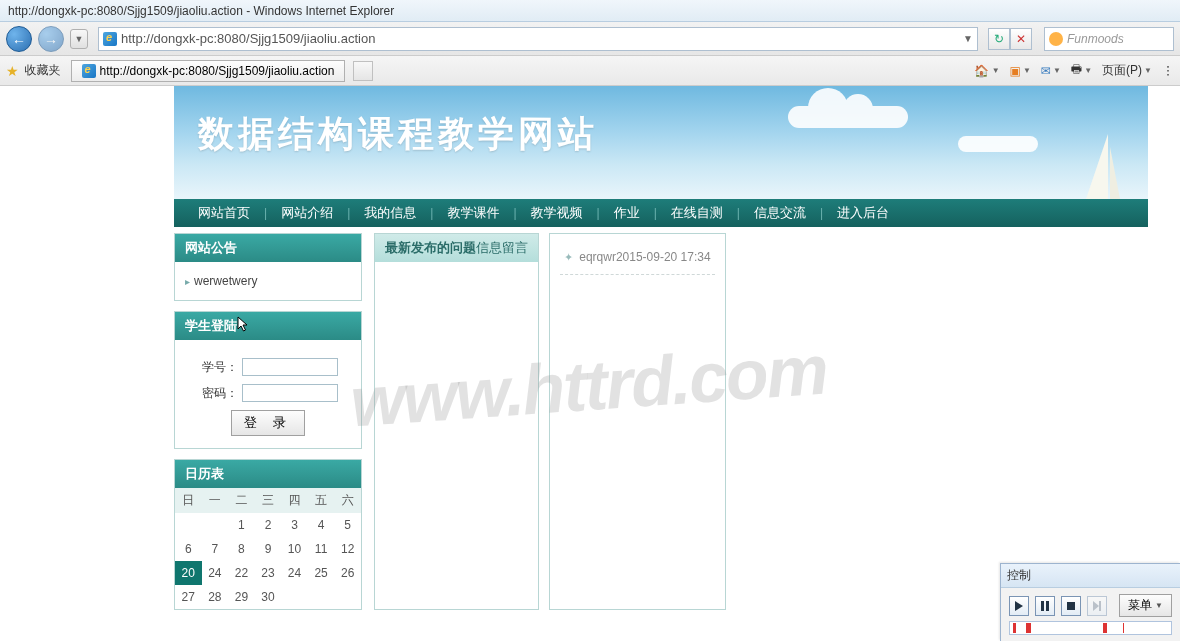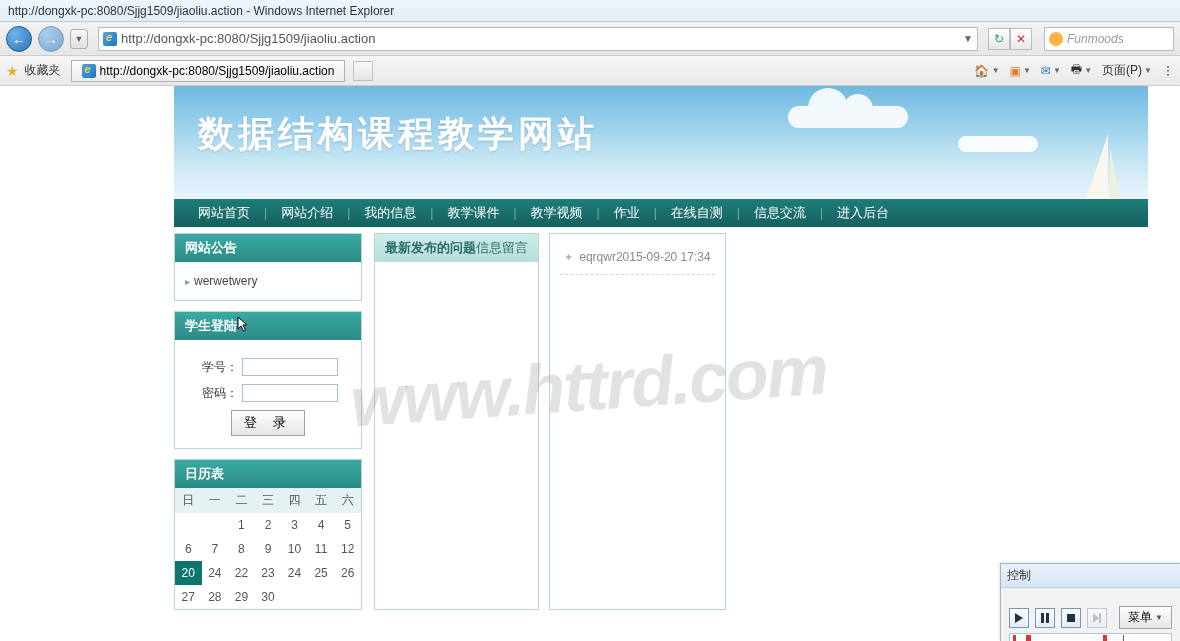--- a/index.html
+++ b/index.html
@@ -89,21 +89,21 @@
 .solved-row { display:flex; align-items:center; padding:6px 4px 10px; border-bottom:1px dashed #cfd8d8; color:#888; }
 .solved-row .b { color:#9bb; margin-right:6px; font-size:11px; }
 .solved-row .t { margin-left:auto; color:#888; }
 
 
 .wm { position:absolute; pointer-events:none; font-size:70px; font-weight:bold; font-style:italic; color:rgba(150,150,150,0.28); left:350px; top:260px; transform:rotate(-4deg); letter-spacing:-2px; font-family:Arial; }
 
 
 .ctrl { position:absolute; right:0; bottom:0; width:180px; height:78px; background:#f2f2f2; border:1px solid #9db4cf; border-right:none; border-bottom:none; box-shadow:-1px -1px 2px rgba(0,0,0,.1); }
 .ctrl-hd { background:linear-gradient(#e9f2fb,#d6e5f3); padding:3px 6px; color:#333; border-bottom:1px solid #b8cde0; }
-.ctrl-row { display:flex; gap:6px; padding:18px 8px 4px; align-items:center; }
+.ctrl-row { display:flex; gap:6px; padding:6px 8px 4px; align-items:center; }
 .ctrl-btn { width:20px; height:20px; border:1px solid #7a94b4; background:linear-gradient(#fff,#e3ecf5); display:flex; align-items:center; justify-content:center; cursor:pointer; }
 .ctrl-btn svg { display:block; }
 .ctrl-btn.dis { opacity:.45; }
 .ctrl-menu { margin-left:auto; padding:2px 8px; border:1px solid #a0a0a0; background:linear-gradient(#fdfdfd,#e6e6e6); cursor:pointer; display:flex; align-items:center; gap:3px; }
 .ctrl-menu .dd { font-size:8px; color:#555; }
 .ctrl-bar { margin:0 8px; height:14px; border:1px solid #b0c4de; background:#fff; position:relative; }
 .ctrl-bar .seg { position:absolute; top:1px; bottom:1px; background:#d33; }
 .ctrl-bar .s1 { left:2%; width:1.5%; }
 .ctrl-bar .s2 { left:10%; width:3%; }
 .ctrl-bar .s3 { left:58%; width:2%; }

